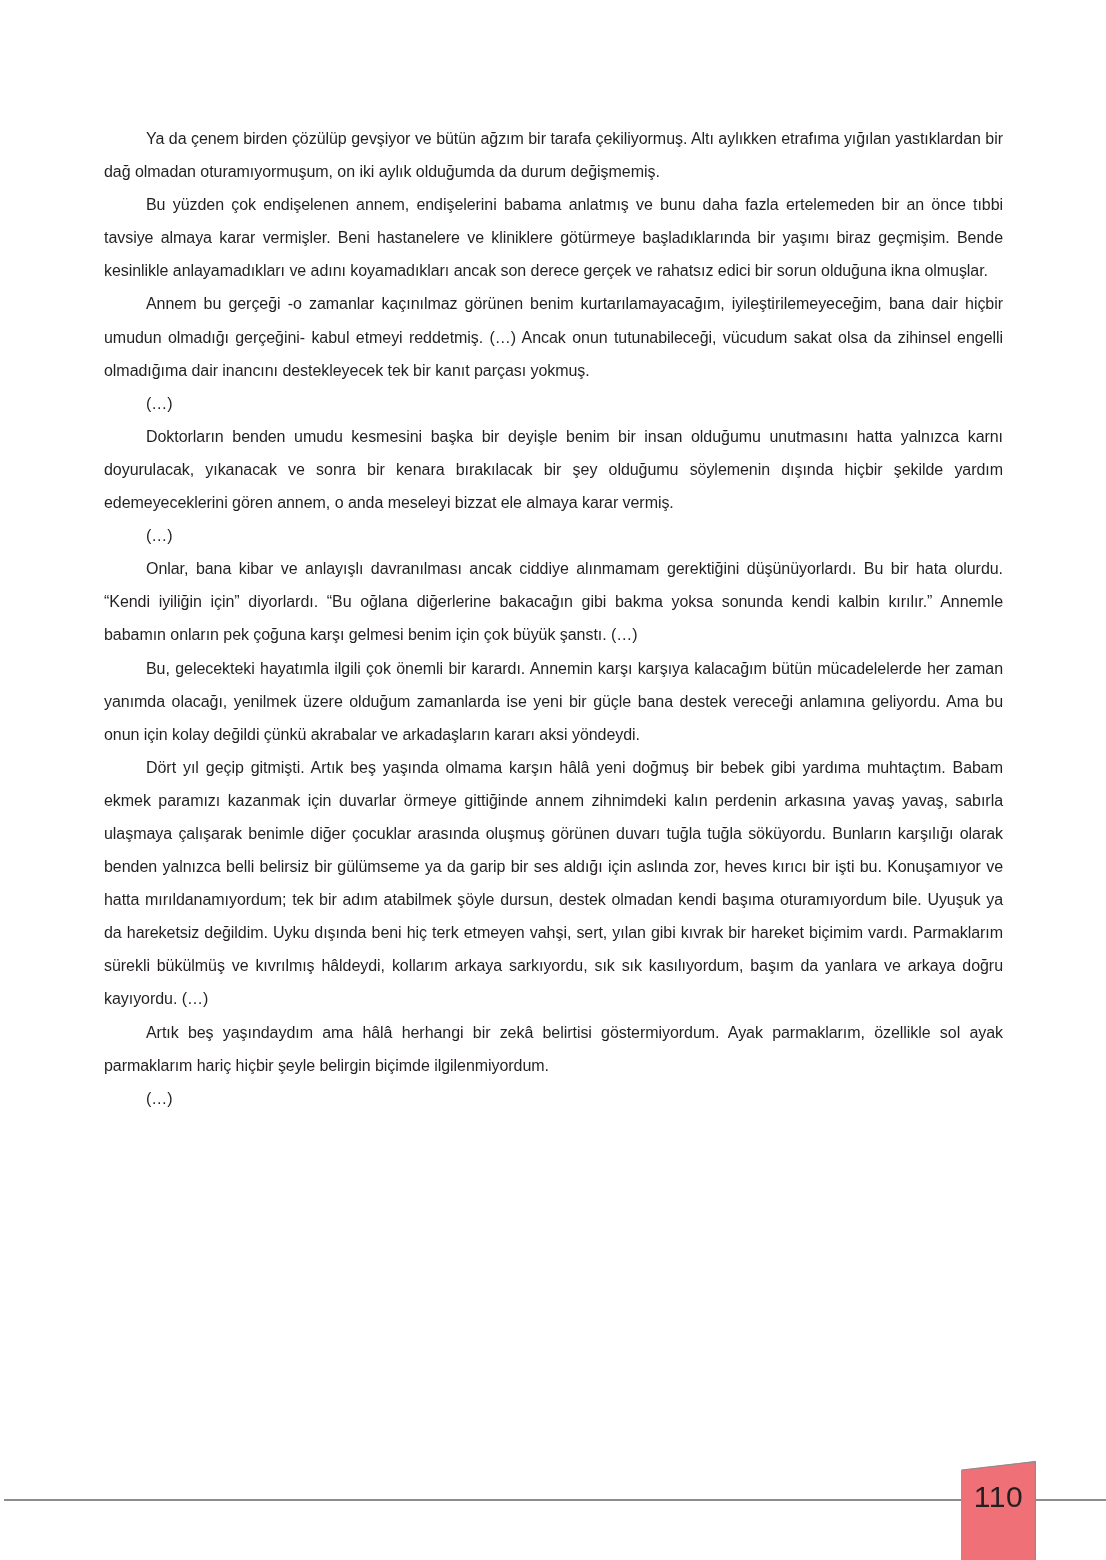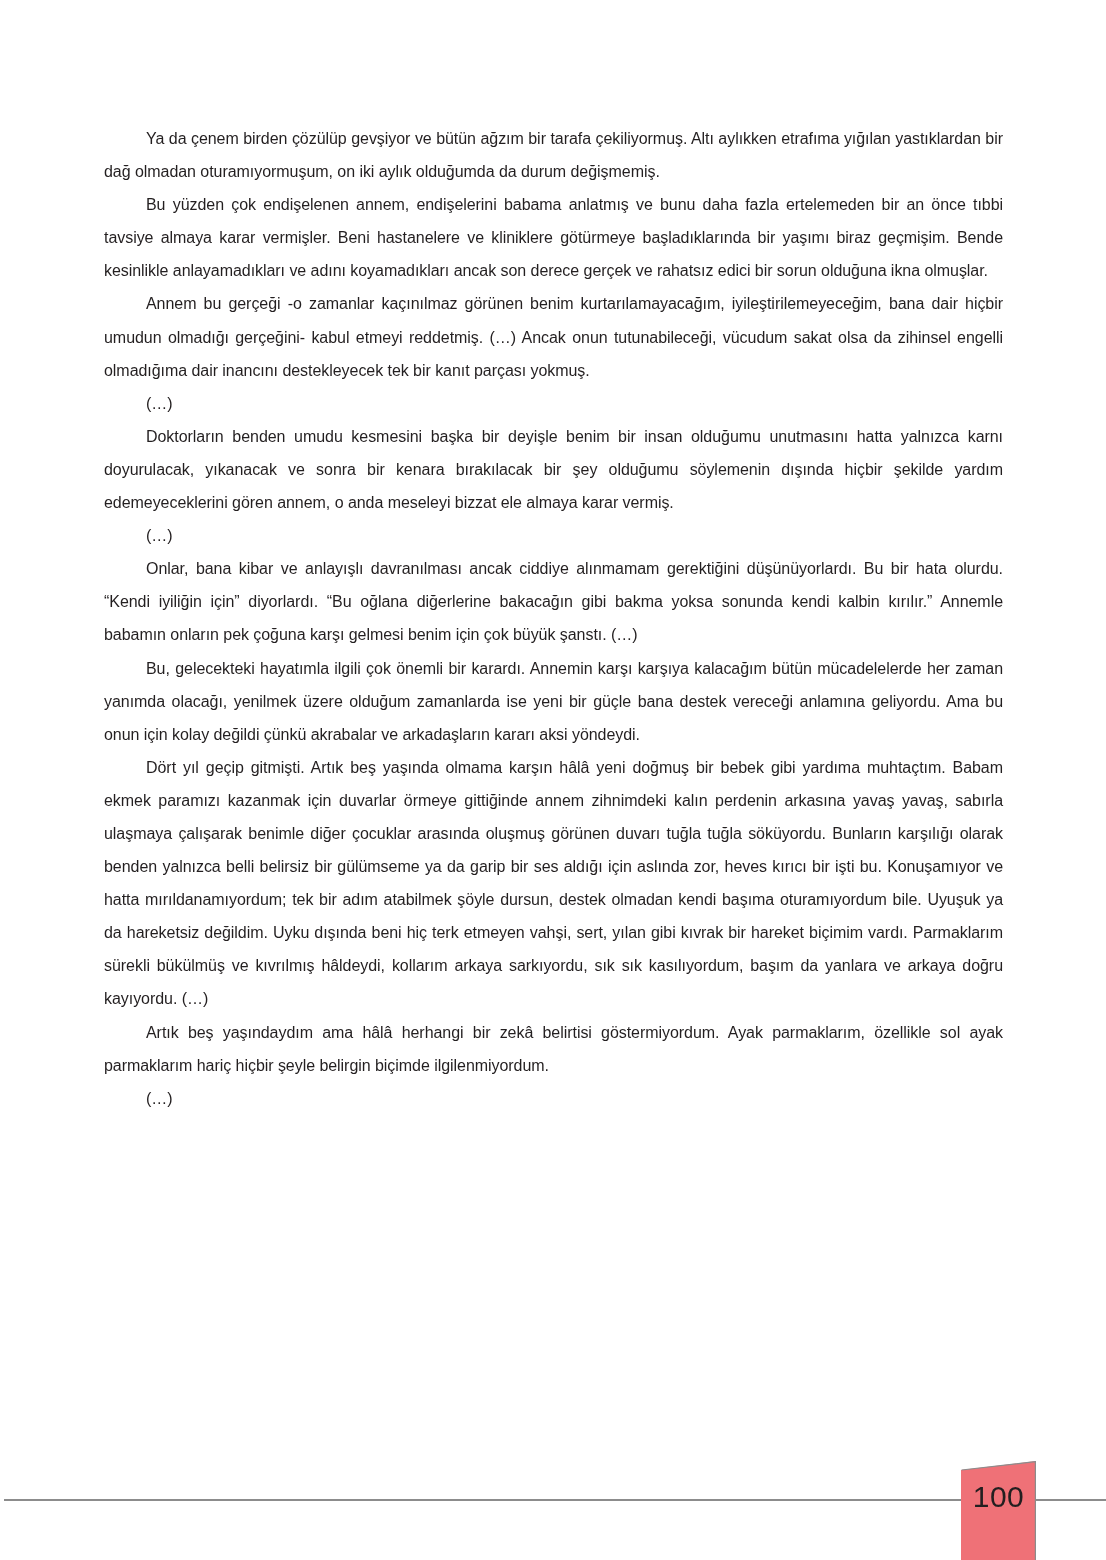--- a/index.html
+++ b/index.html
@@ -125,16 +125,16 @@
     <p class="para ellipsis">(…)</p>
   </div>
 
   <div class="footer-rule"></div>
 
   <div class="page-number-badge">
     <div class="badge-shape"></div>
     <svg class="badge-outline" viewBox="0 0 75 99" width="75" height="99" preserveAspectRatio="none">
       <polyline points="0.6,9 74.4,0.6 74.4,99" fill="none" stroke="#8c8c8c" stroke-width="1.2"></polyline>
     </svg>
-    <div class="badge-label">100</div>
+    <div class="badge-label">110</div>
   </div>
 
 </div>
 
 </body></html>

